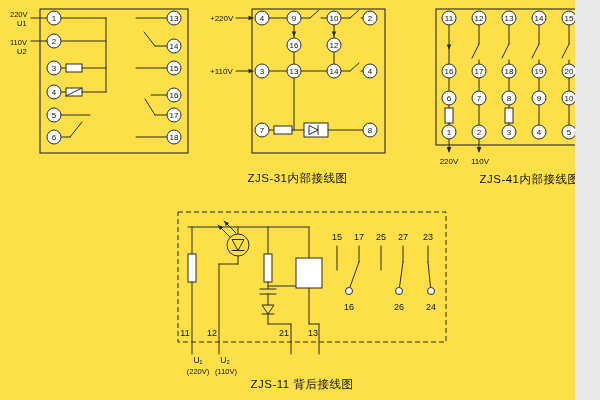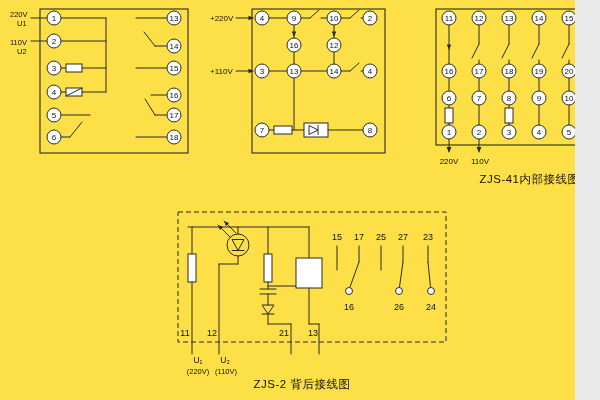--- a/index.html
+++ b/index.html
@@ -301,16 +301,17 @@
       <text class="tnum9" x="155" y="134">13</text>
     </g>
     <g>
       <text class="lblm" style="font-size:8.5px" x="40" y="161">U₁</text>
       <text class="lblm" style="font-size:8.5px" x="67" y="161">U₂</text>
       <text class="lblm" x="40" y="172">(220V)</text>
       <text class="lblm" x="68" y="172">(110V)</text>
     </g>
   </svg>
 
+  <div class="caption" style="left:220px;top:171px;width:155px">ZJS-31内部接线图</div>
   <div class="caption" style="left:452px;top:172px;width:155px">ZJS-41内部接线图</div>
-  <div class="caption" style="left:217px;top:377px;width:170px">ZJS-2 背后接线图</div>
+  <div class="caption" style="left:217px;top:377px;width:170px">ZJS-11 背后接线图</div>
 
 </div>
 
 </body></html>

